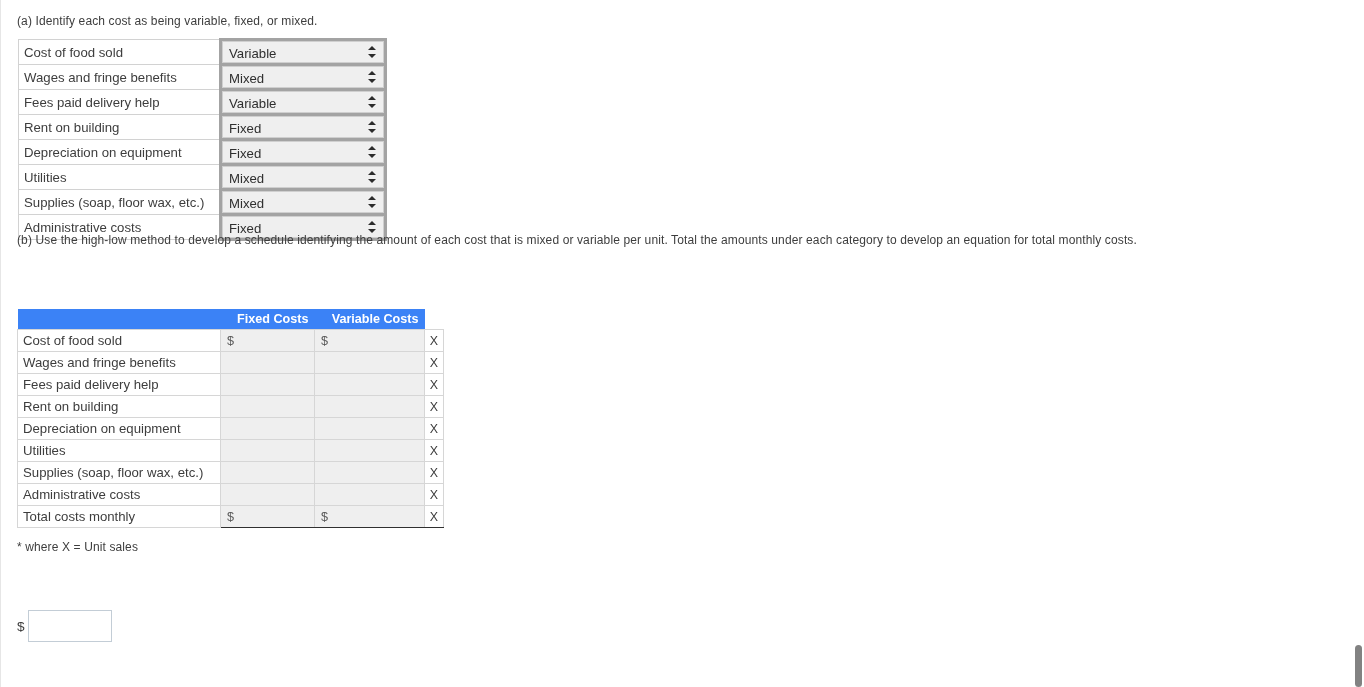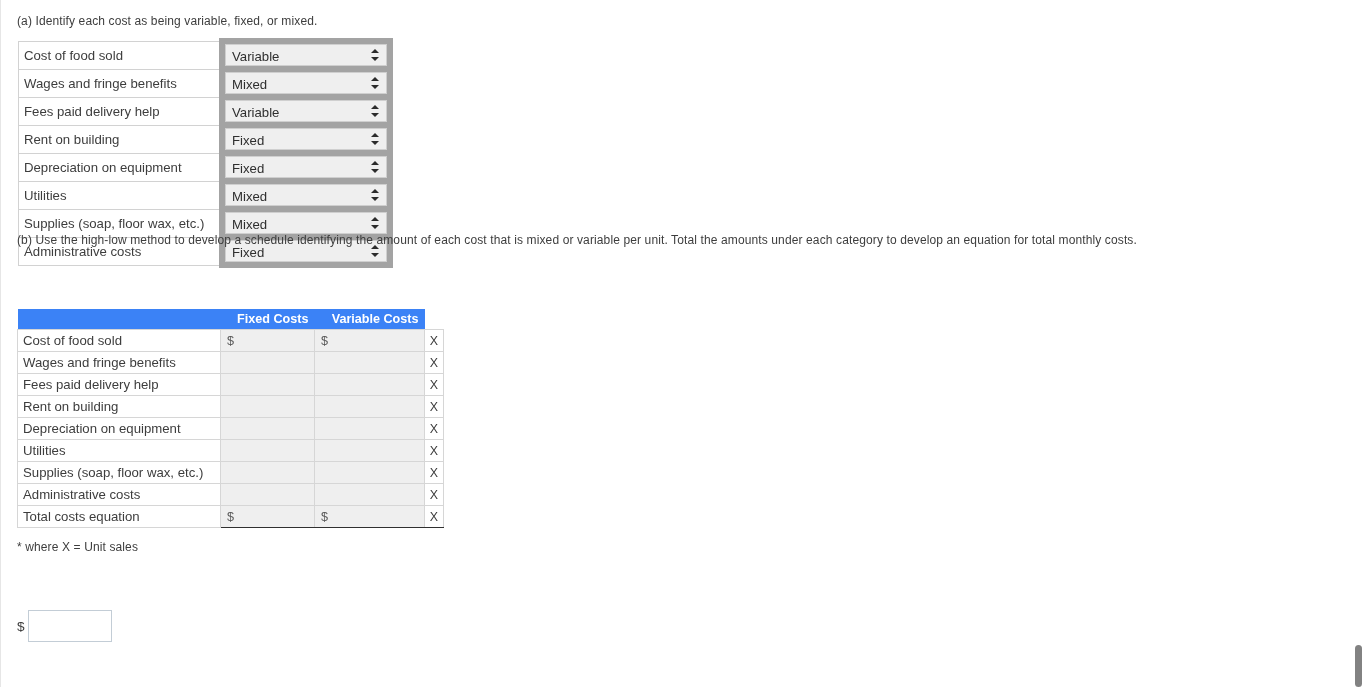--- a/index.html
+++ b/index.html
@@ -49,21 +49,21 @@
   .tbl-a td.label {
     width: 189px;
     padding: 0 6px 0 5px;
     color: #3d3d3d;
     white-space: nowrap;
     background: #ffffff;
   }
   .tbl-a td.selcell {
     width: 162px;
     padding: 0;
-    border: 6px solid #a3a3a3;
+    border: 3px solid #a3a3a3;
   }
   .sel-wrap {
     position: relative;
     display: block;
     height: 22px;
     background: #efefef;
     border: 1px solid #cfcfcf;
     box-sizing: border-box;
   }
   .sel-wrap .sel-val {
@@ -375,21 +375,21 @@
       </tr>
 
       <tr>
         <td class="rlabel">Administrative costs</td>
         <td class="inp fc"></td>
         <td class="inp vc"></td>
         <td class="xcol">X</td>
       </tr>
 
       <tr class="total">
-        <td class="rlabel">Total costs equation</td>
+        <td class="rlabel">Total costs monthly</td>
         <td class="inp fc">$</td>
         <td class="inp vc">$</td>
         <td class="xcol">X</td>
       </tr>
 
     </tbody>
   </table>
   <div class="dblrule"></div>
 
   <div class="q-text" style="left:16px; top:537px;">* where X = Unit sales</div>

